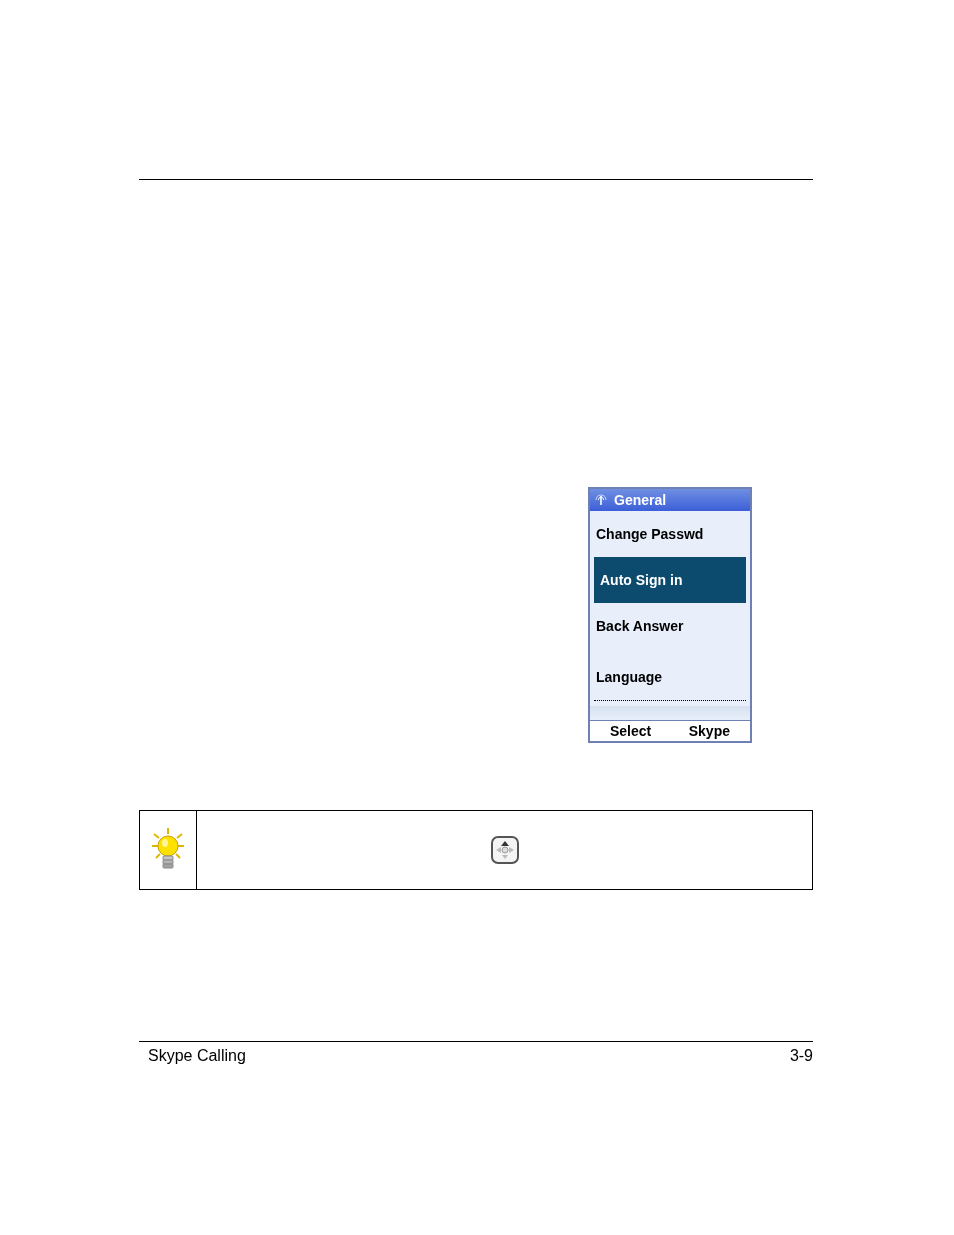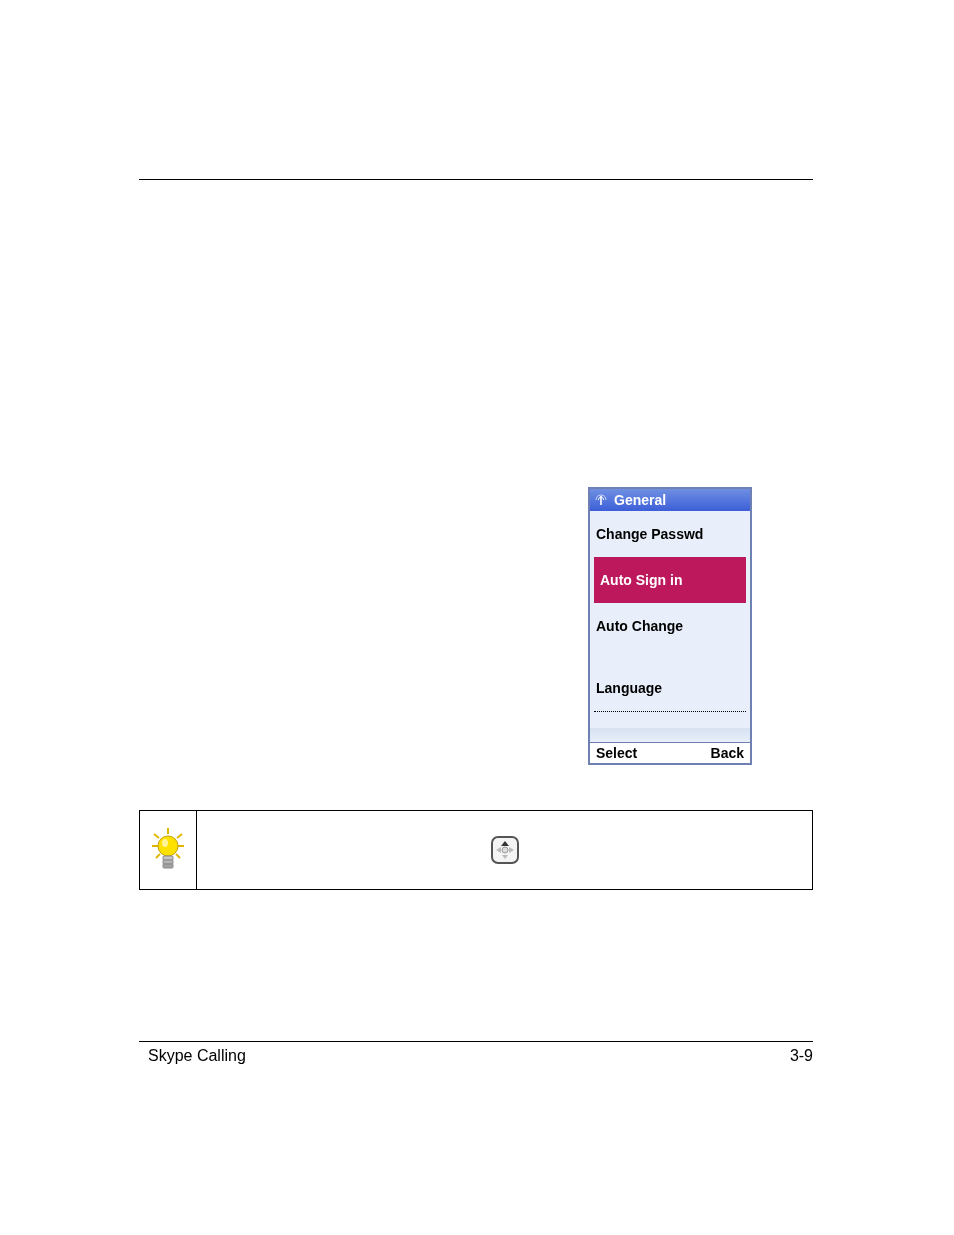--- a/index.html
+++ b/index.html
@@ -56,38 +56,38 @@
     width: 14px;
     height: 12px;
     display: inline-block;
   }
   .antenna-icon svg { display: block; }
   .menu-item {
     padding: 15px 6px;
     font-weight: bold;
   }
   .menu-item.selected {
-    background: #be185d;
+    background: #0c4a6e;
     color: #fff;
     margin: 0 4px;
   }
   .menu-item.underline {
     border-bottom: 1px dotted #000;
-    margin: 16px 4px;
+    margin: 5px 4px;
     padding-left: 2px;
     padding-right: 2px;
   }
   .menu-spacer {
     height: 14px;
     background: linear-gradient(#d7e1f0, #e8effb);
   }
   .menu-footer {
     display: flex;
     justify-content: space-between;
-    padding: 2px 6px;
+    padding: 2px 20px;
     font-weight: bold;
     font-size: 14px;
     background: #fff;
     border-top: 1px solid #6e80b4;
     text-align: right;
   }
 
   
   .tip-box {
     position: absolute;
@@ -159,28 +159,28 @@
           <path d="M7 3 C5.5 3 4.5 4 4.5 6" stroke="#ffffff" stroke-width="1" fill="none"></path>
           <path d="M7 3 C8.5 3 9.5 4 9.5 6" stroke="#ffffff" stroke-width="1" fill="none"></path>
           <rect x="6.2" y="2" width="1.6" height="9" fill="#ffffff"></rect>
         </svg>
       </span>
       <span>General</span>
     </div>
 
     <div class="menu-item">Change Passwd</div>
     <div class="menu-item selected">Auto Sign in</div>
-    <div class="menu-item">Auto Change</div>
+    <div class="menu-item">Back Answer</div>
     <div class="menu-item underline">Language</div>
 
     <div class="menu-spacer"></div>
 
     <div class="menu-footer">
       <span>Select</span>
-      <span>Back</span>
+      <span>Skype</span>
     </div>
   </div>
 
   <div class="tip-box">
     <div class="tip-icon-cell">
       <span class="bulb-icon">
         <svg viewBox="0 0 40 48">
 
           <g stroke="#e0b800" stroke-width="2">
             <line x1="20" y1="2" x2="20" y2="8"></line>

